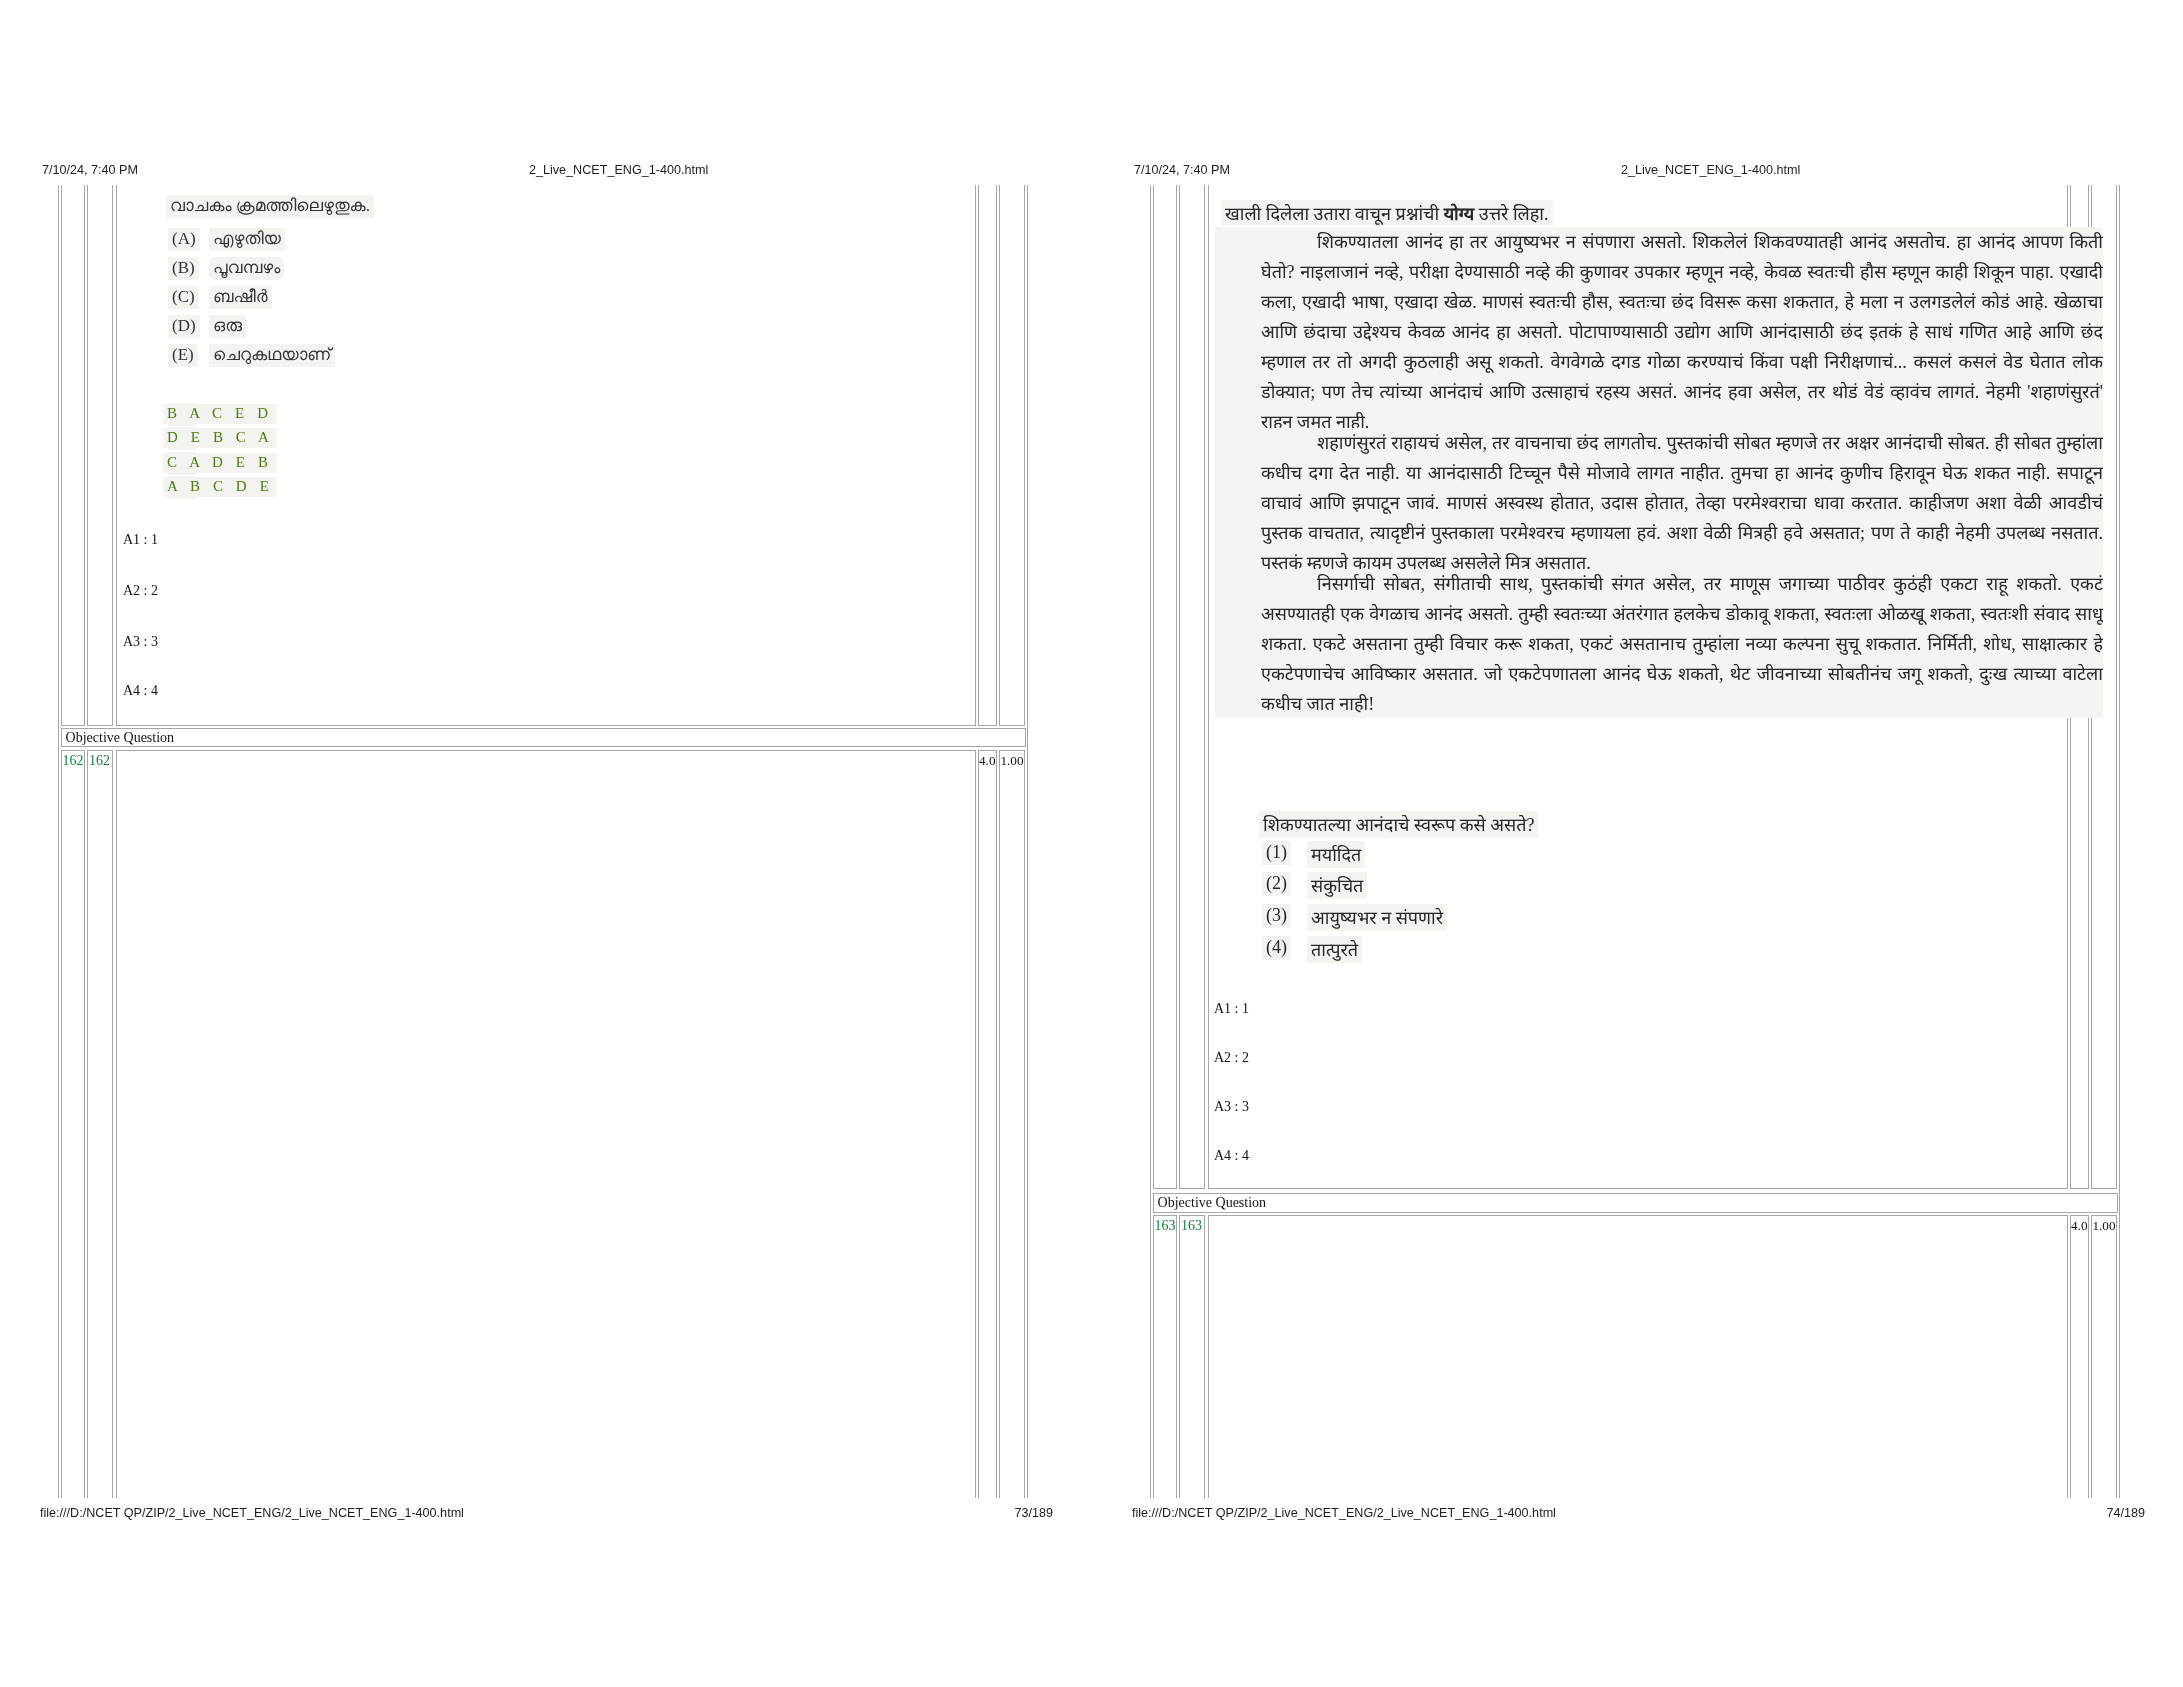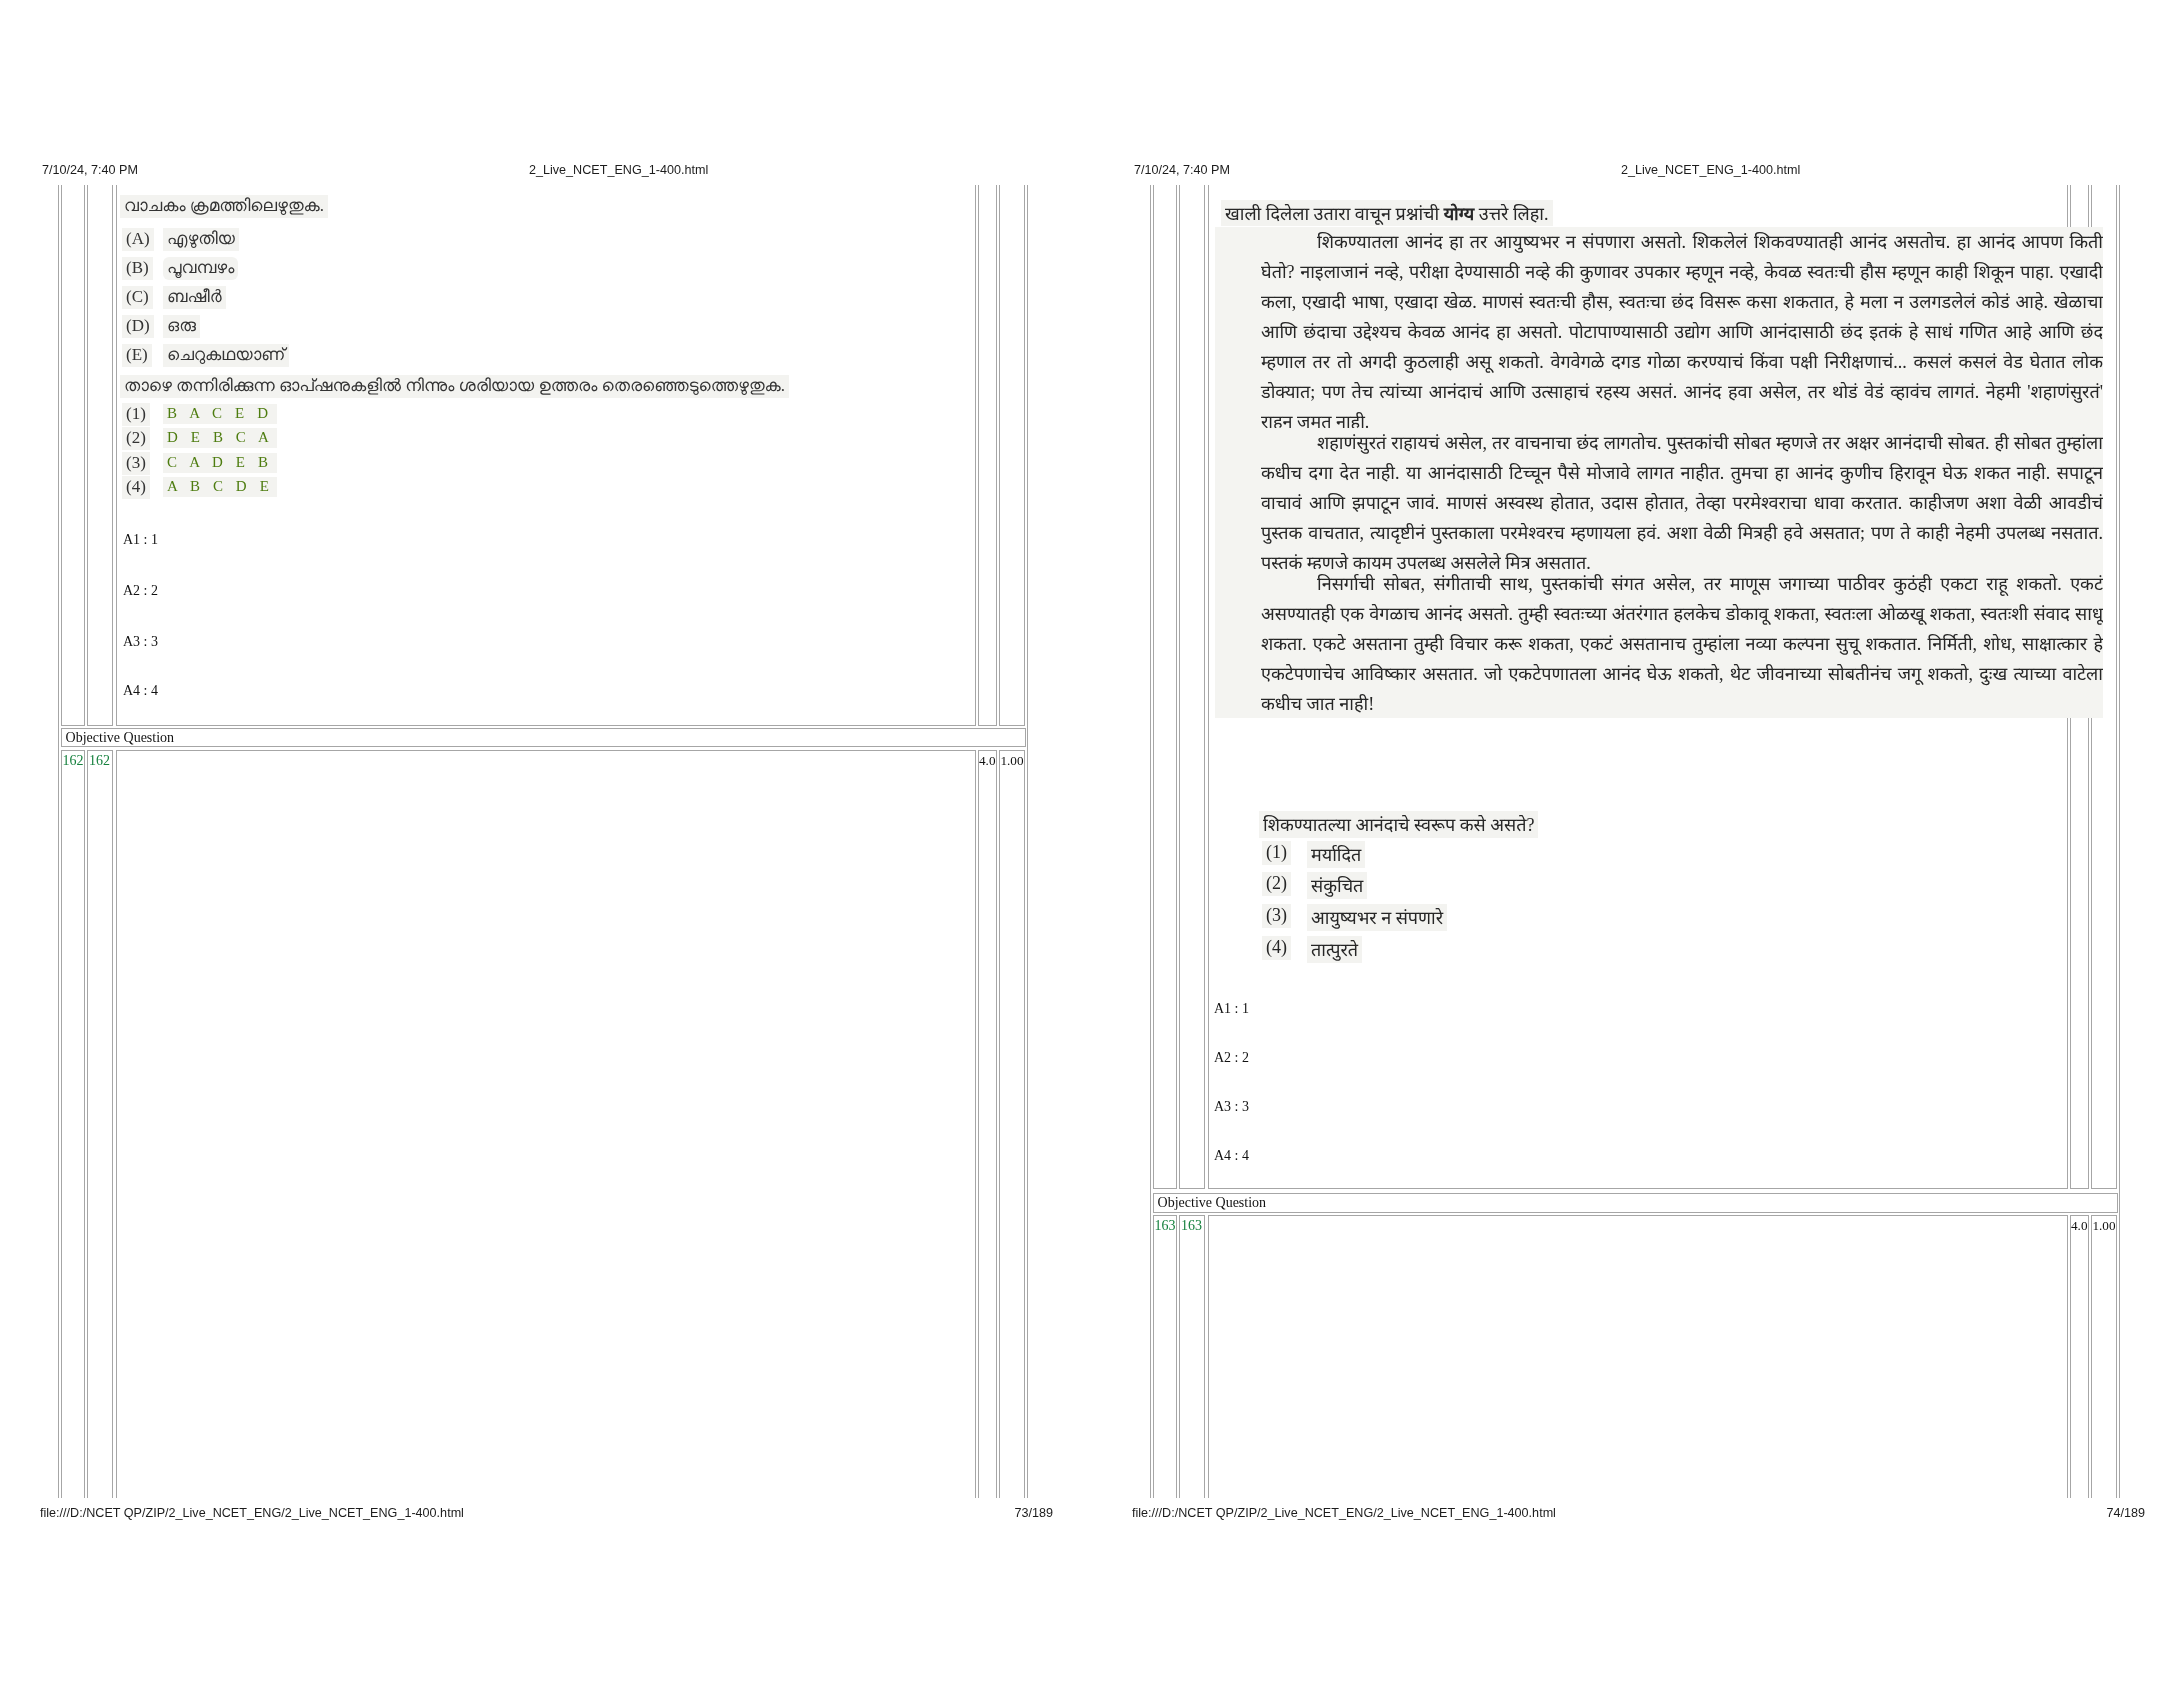--- a/index.html
+++ b/index.html
@@ -10,21 +10,21 @@
   .ftr{position:absolute;top:1506px;font-family:"Liberation Sans",sans-serif;font-size:12.6px;color:#1c1c1c;white-space:nowrap;}
   .ftr-page{text-align:right;}
   .table-region{position:absolute;left:58px;top:185px;width:973px;height:1313px;overflow:hidden;}
   .outer{position:absolute;left:0;top:-8px;width:970px;height:1528px;border:1.3px solid #a6a6a6;box-sizing:border-box;}
   .cell{position:absolute;border:1.3px solid #a6a6a6;background:#ffffff;box-sizing:border-box;}
   .objcell{padding:1.3px 0 0 4px;font-size:14px;color:#111;}
   .tnum{position:absolute;font-size:14px;color:#15803d;white-space:nowrap;}
   .tmark{position:absolute;font-size:13.2px;color:#111;text-align:center;}
   .ans{position:absolute;font-size:14px;color:#111;white-space:nowrap;}
   .scan{position:absolute;background:#f3f3f0;color:#333;padding:1.3px 4px;white-space:nowrap;}
-  .ml{font-size:17px;}
+  .ml{font-size:17px;margin-left:46px;}
   .ml-lat{font-size:15px;letter-spacing:4.6px;color:#4d7c0f;}
   .mr{font-size:18px;color:#262626;}
   .mr-par{position:absolute;width:842px;font-size:18px;line-height:30px;color:#262626;background:#f4f4f1;text-align:justify;overflow:hidden;}
   .indent{text-indent:56px;padding-left:46px;}
   b{font-weight:bold;}
 </style>
 </head>
 <body>
 
 <div class="sheet">
@@ -52,21 +52,20 @@
 
       <span class="scan ml" style="left:64px;top:101px;">(C)</span>
       <span class="scan ml" style="left:105px;top:101px;">ബഷീർ</span>
 
       <span class="scan ml" style="left:64px;top:130px;">(D)</span>
       <span class="scan ml" style="left:105px;top:130px;">ഒരു</span>
 
       <span class="scan ml" style="left:64px;top:159px;">(E)</span>
       <span class="scan ml" style="left:105px;top:159px;">ചെറുകഥയാണ്</span>
 
-      <span class="scan ml" style="left:62px;top:190px;">താഴെ തന്നിരിക്കുന്ന ഓപ്ഷനുകളിൽ നിന്നും ശരിയായ ഉത്തരം തെരഞ്ഞെടുത്തെഴുതുക.</span>
 
       <span class="scan ml" style="left:64px;top:218px;">(1)</span>
       <span class="scan ml-lat" style="left:105px;top:219px;">B A C E D</span>
 
       <span class="scan ml" style="left:64px;top:242px;">(2)</span>
       <span class="scan ml-lat" style="left:105px;top:243px;">D E B C A</span>
 
       <span class="scan ml" style="left:64px;top:267px;">(3)</span>
       <span class="scan ml-lat" style="left:105px;top:268px;">C A D E B</span>
 

